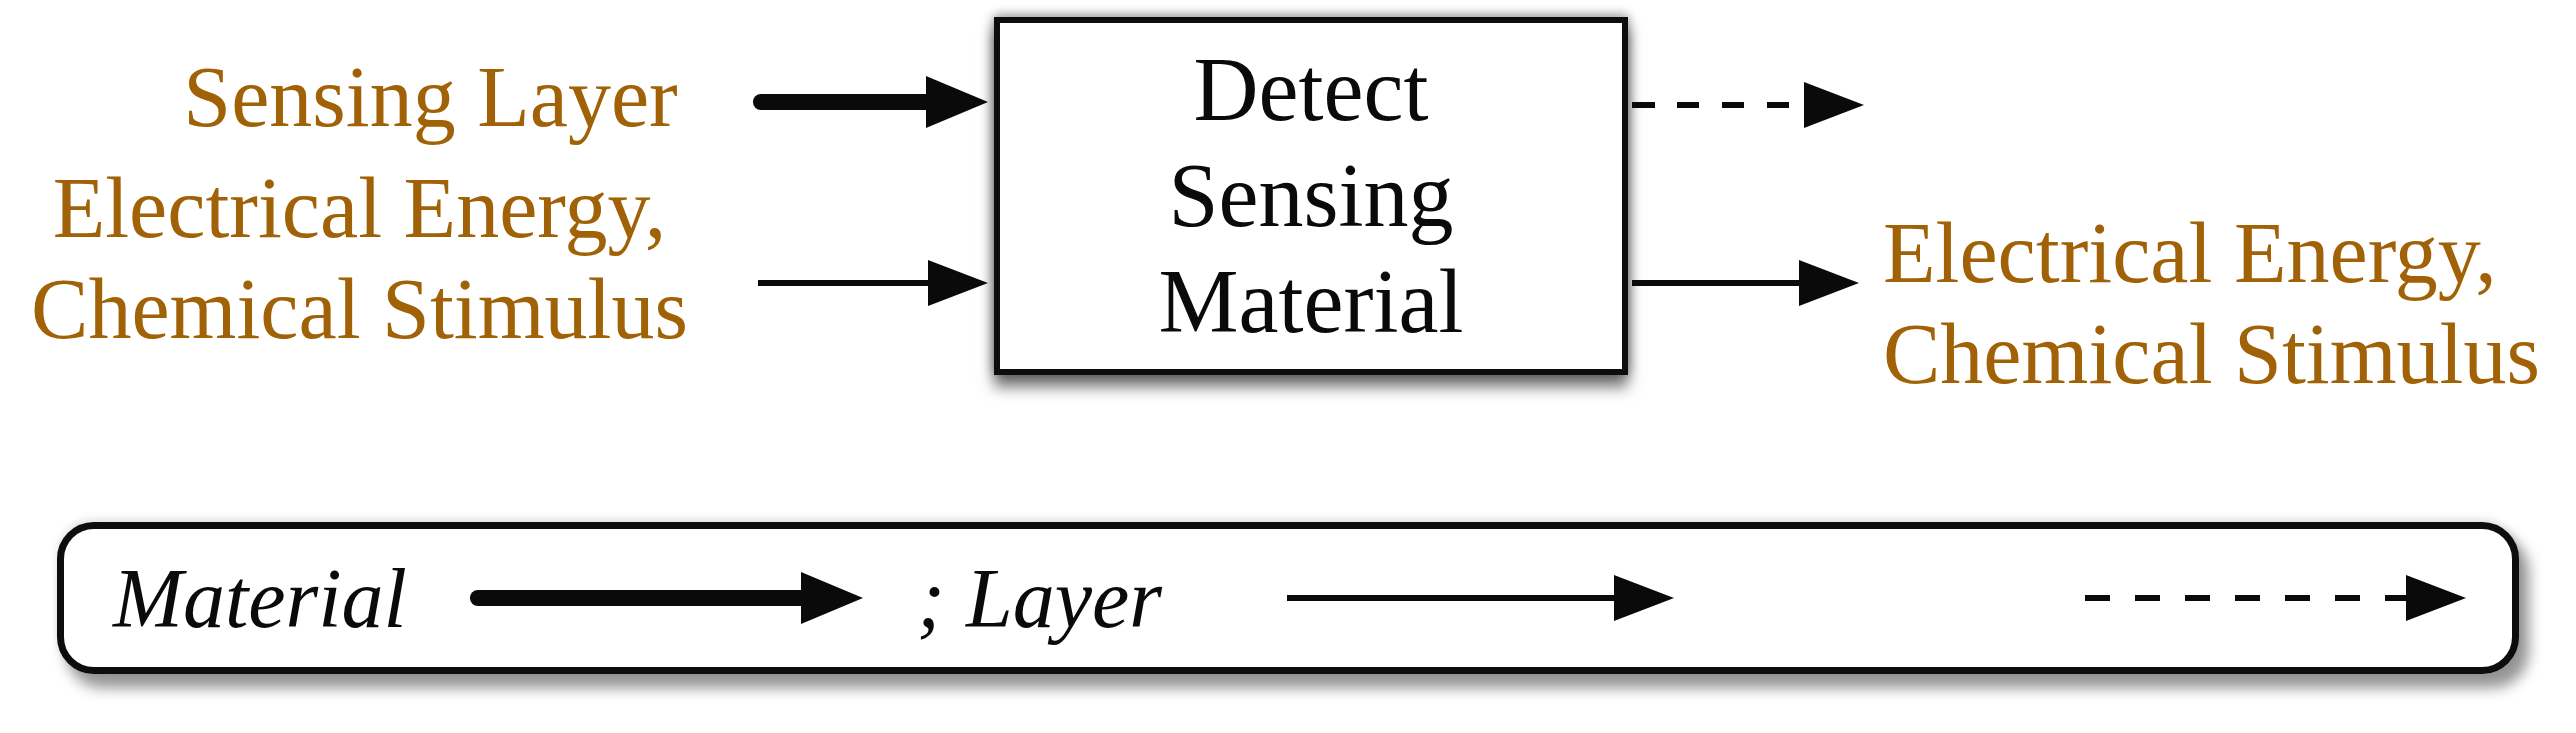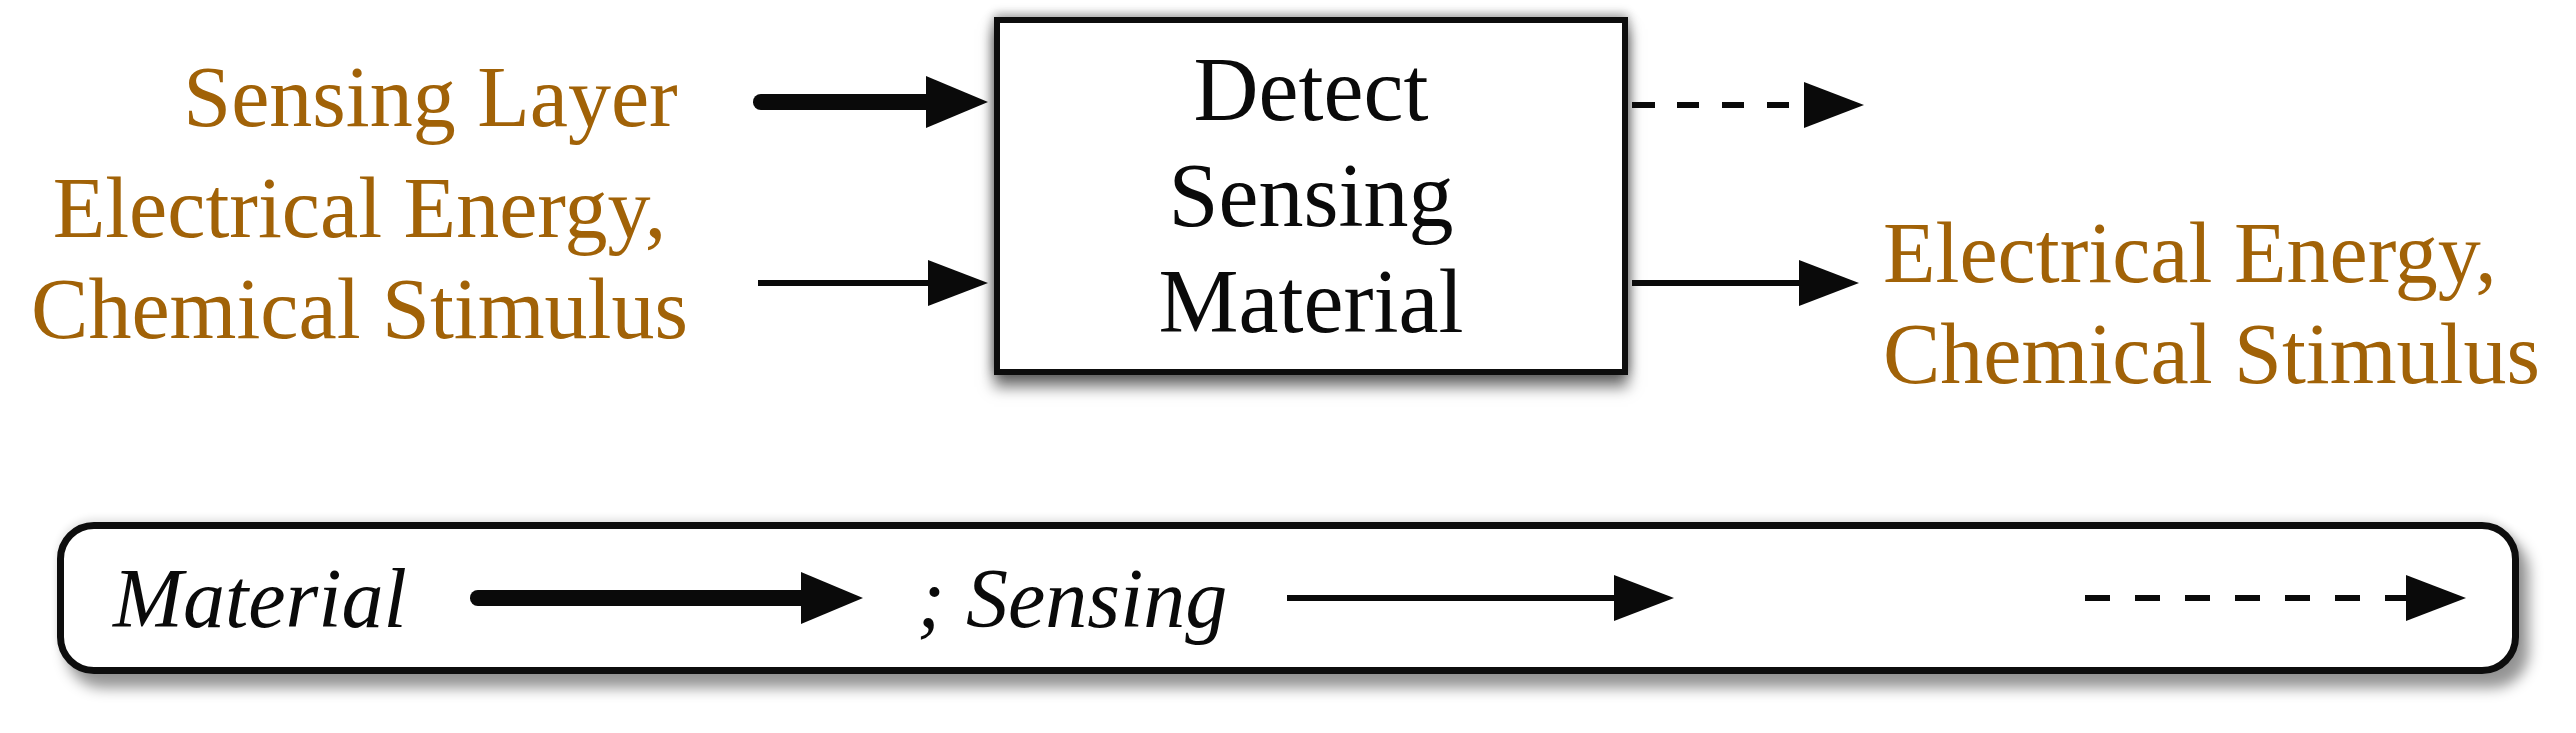--- a/index.html
+++ b/index.html
@@ -187,21 +187,21 @@
   </div>
 
   <div class="legend-box">
 
     <div class="legend-item legend-material-label">Material</div>
     <div class="legend-arrow legend-material-arrow">
       <div class="shaft-thick"></div>
       <div class="head"></div>
     </div>
 
-    <div class="legend-item legend-energy-label">; Sensing</div>
+    <div class="legend-item legend-energy-label">; Layer</div>
     <div class="legend-arrow legend-energy-arrow">
       <div class="shaft-thin"></div>
       <div class="head head-sm"></div>
     </div>
 
     <div class="legend-arrow legend-signal-arrow">
       <div class="shaft-dashed"></div>
       <div class="head head-sm"></div>
     </div>
 

